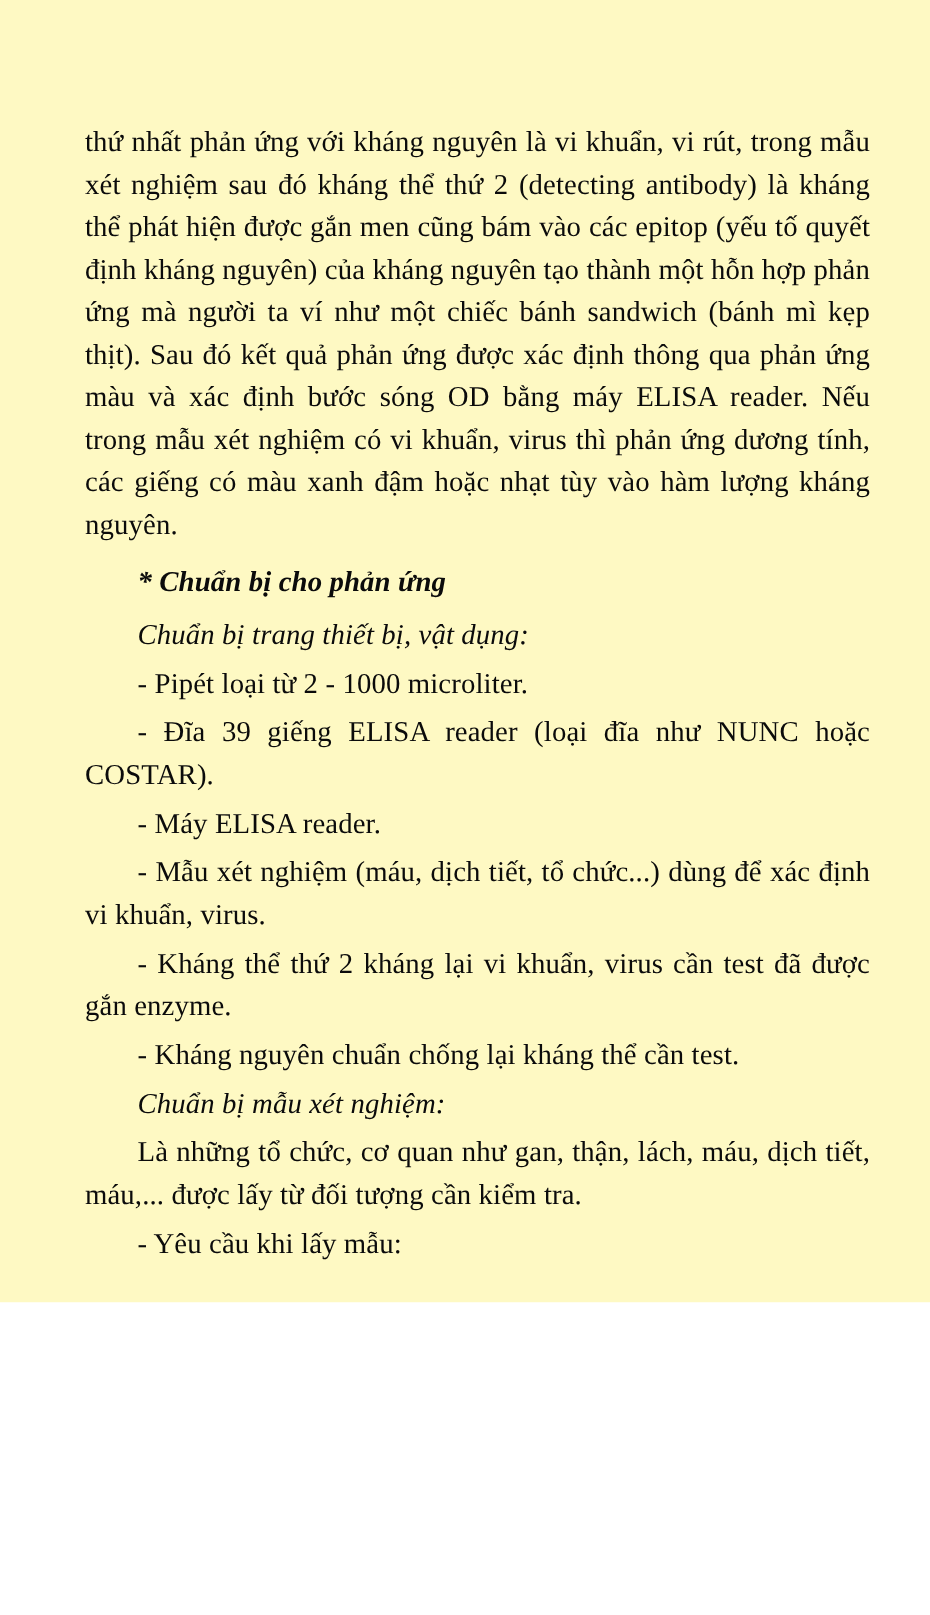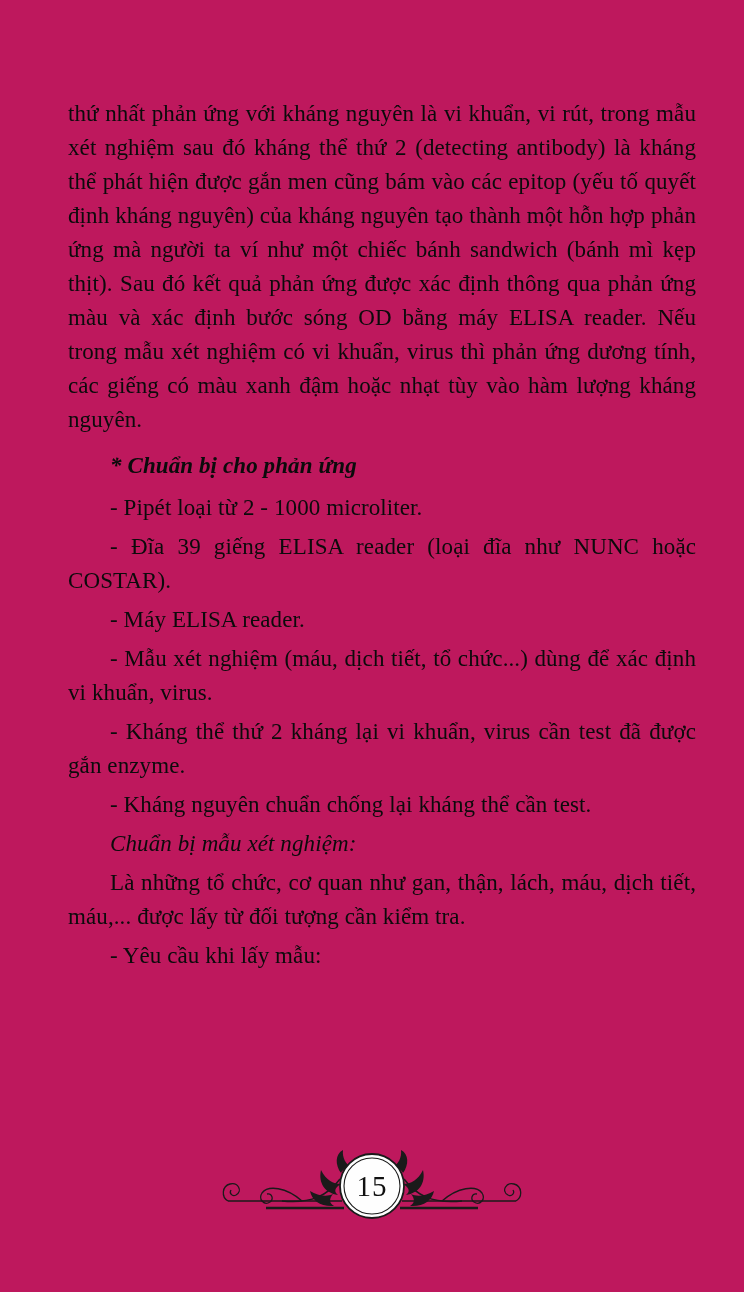--- a/index.html
+++ b/index.html
@@ -1,21 +1,21 @@
 <!DOCTYPE html>
 <html><head>
 <meta charset="utf-8">
 <style>
   * { margin: 0; padding: 0; box-sizing: border-box; }
   html, body { background: #ffffff; }
   .page {
     position: relative;
     width: 744px;
-    height: 1292px;
-    background: #be185d;
+    height: 1042px;
+    background: #fef9c3;
     overflow: hidden;
     font-family: "Liberation Serif", "DejaVu Serif", serif;
     color: #0b0b0b;
   }
   .text-block {
     position: absolute;
     left: 68px;
     top: 97px;
     width: 628px;
     font-size: 23px;
@@ -59,20 +59,21 @@
 </head>
 <body>
 
 <div class="page">
 
   <div class="text-block">
     <p class="para no-indent">thứ nhất phản ứng với kháng nguyên là vi khuẩn, vi rút, trong mẫu xét nghiệm sau đó kháng thể thứ 2 (detecting antibody) là kháng thể phát hiện được gắn men cũng bám vào các epitop (yếu tố quyết định kháng nguyên) của kháng nguyên tạo thành một hỗn hợp phản ứng mà người ta ví như một chiếc bánh sandwich (bánh mì kẹp thịt). Sau đó kết quả phản ứng được xác định thông qua phản ứng màu và xác định bước sóng OD bằng máy ELISA reader. Nếu trong mẫu xét nghiệm có vi khuẩn, virus thì phản ứng dương tính, các giếng có màu xanh đậm hoặc nhạt tùy vào hàm lượng kháng nguyên.</p>
 
     <p class="para heading">* Chuẩn bị cho phản ứng</p>
 
+    <p class="para subheading">Chuẩn bị trang thiết bị, vật dụng:</p>
 
     <p class="para">- Pipét loại từ 2 - 1000 microliter.</p>
     <p class="para">- Đĩa 39 giếng ELISA reader (loại đĩa như NUNC hoặc COSTAR).</p>
     <p class="para">- Máy ELISA reader.</p>
     <p class="para">- Mẫu xét nghiệm (máu, dịch tiết, tổ chức...) dùng để xác định vi khuẩn, virus.</p>
     <p class="para">- Kháng thể thứ 2 kháng lại vi khuẩn, virus cần test đã được gắn enzyme.</p>
     <p class="para">- Kháng nguyên chuẩn chống lại kháng thể cần test.</p>
 
     <p class="para subheading">Chuẩn bị mẫu xét nghiệm:</p>
 

